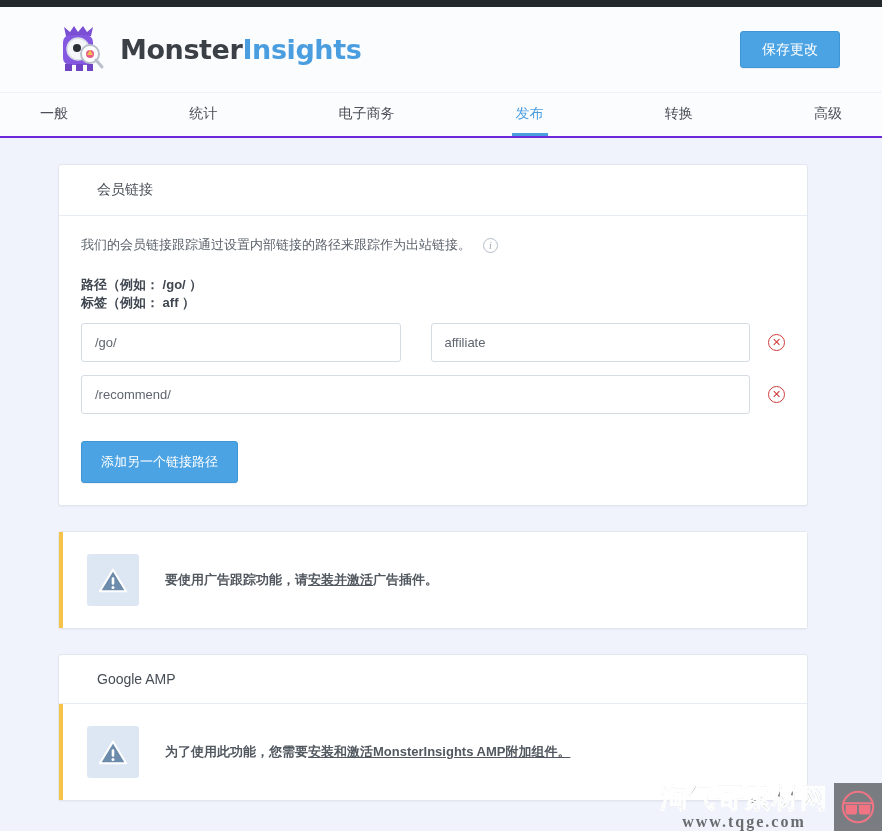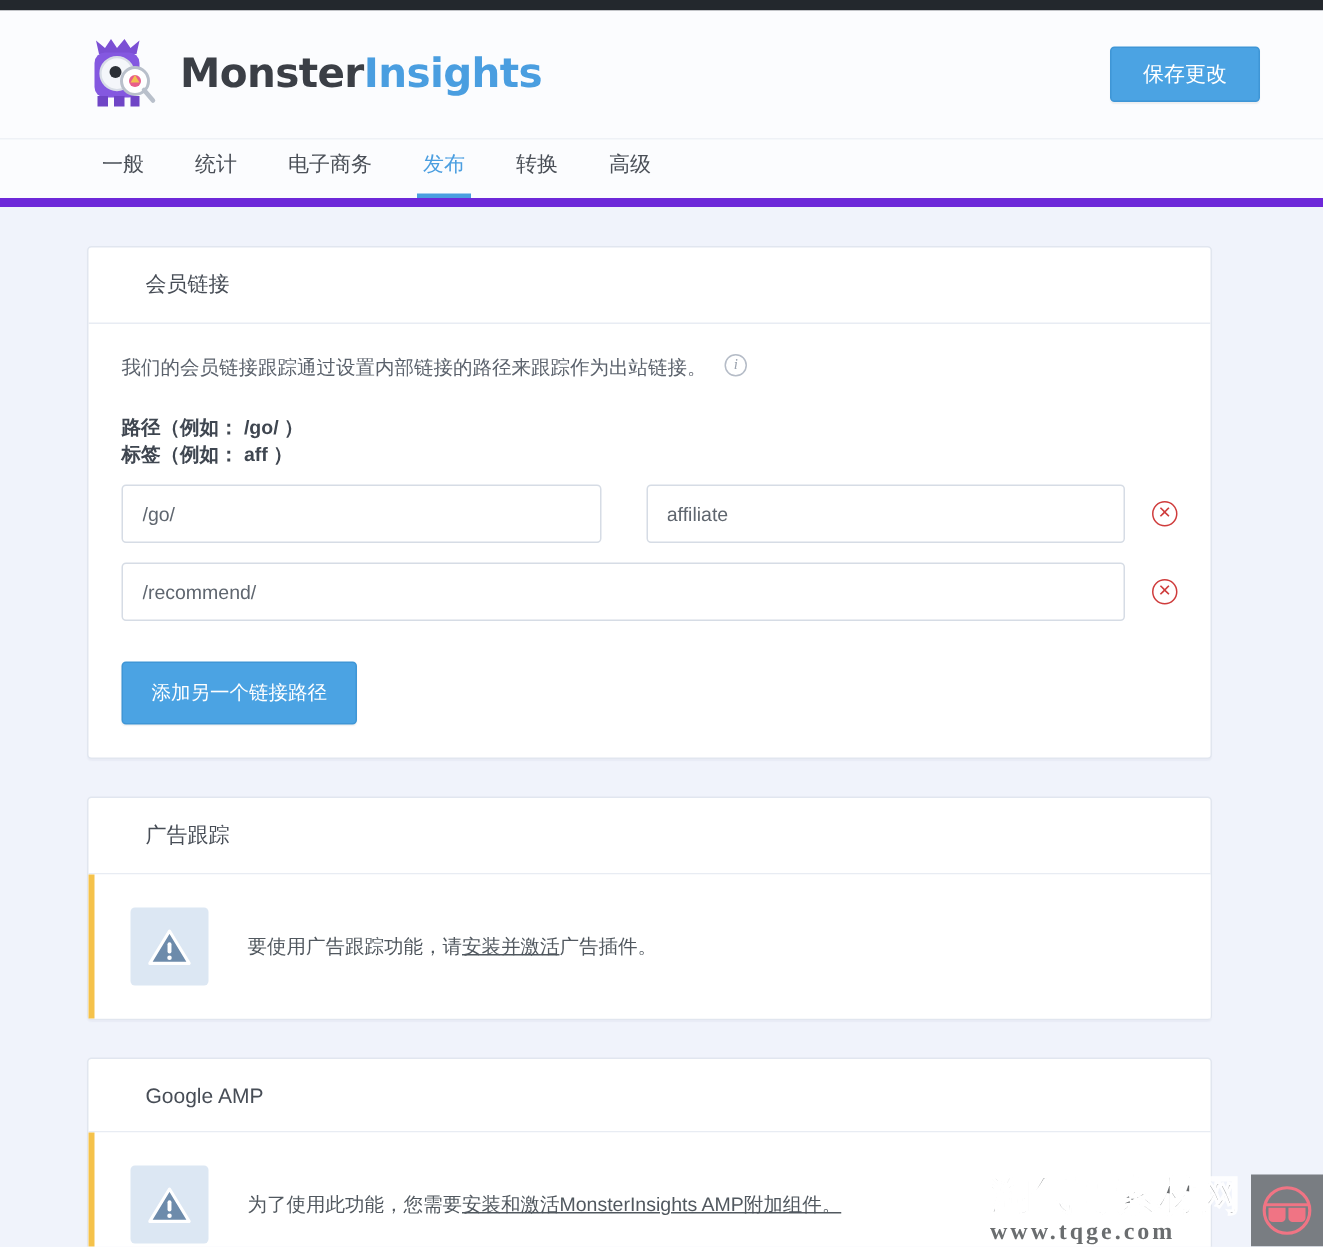--- a/index.html
+++ b/index.html
@@ -50,27 +50,28 @@
     padding: 9px 21px;
     font-size: 14px;
     cursor: pointer;
     box-shadow: 0 1px 1px rgba(0,0,0,.06);
     line-height: 1.2;
   }
 
   
   .tab-bar {
     background: #fbfcfe;
-    border-bottom: 6px solid #6d28d9;
+    border-bottom: 2px solid #6d28d9;
     border-top: 1px solid #eef1f6;
-    padding: 0 64px;
+    padding: 0 36px;
     display: flex;
     align-items: flex-end;
     gap: 26px;
     height: 46px;
+    justify-content: space-between;
   }
   .tab {
     padding: 0 4px 13px 4px;
     font-size: 14px;
     color: #4a4f57;
     cursor: pointer;
     border-bottom: 3px solid transparent;
     line-height: 1;
   }
   .tab.active {
@@ -92,20 +93,21 @@
   .card-head {
     padding: 16px 38px;
     border-bottom: 1px solid #e8ecf3;
     font-size: 14px;
     color: #474d56;
   }
   .card-body { padding: 20px 22px 22px 22px; }
 
   .desc-row {
     display: flex;
+    align-items: center;
     gap: 12px;
     margin-bottom: 22px;
   }
   .desc-text { font-size: 13px; color: #5b626c; }
   .info-icon {
     width: 15px; height: 15px;
     border: 1px solid #b5bcc7;
     border-radius: 50%;
     color: #9aa2ae;
     font-size: 10px;
@@ -186,34 +188,34 @@
   }
   .warn-icon {
     width: 52px; height: 52px;
     background: #dce7f3;
     border-radius: 3px;
     flex: 0 0 52px;
     display: flex;
     align-items: center;
     justify-content: center;
   }
-  .notice-text { font-size: 13px; color: #51585f; }
+  .notice-text { font-size: 13px; color: #51585f; font-weight: bold; }
   .notice-text a { color: #51585f; text-decoration: underline; }
 
   
   .watermark {
     position: absolute;
     right: 0px;
     bottom: 0px;
     display: flex;
     align-items: center;
     gap: 6px;
     opacity: .92;
   }
-  .wm-text { text-align: left; line-height: 1; }
+  .wm-text { text-align: center; line-height: 1; }
   .wm-cn {
     font-size: 27px;
     font-weight: bold;
     color: #5e6163;
     letter-spacing: 1px;
     font-family: "DejaVu Sans", sans-serif;
     -webkit-text-stroke: 1px #ffffff;
   }
   .wm-url {
     font-size: 16px;
@@ -290,21 +292,20 @@
       <div class="field-row">
         <input class="input wide" type="text" value="/recommend/" style="">
         <span class="remove-btn">✕</span>
       </div>
 
       <button class="add-btn">添加另一个链接路径</button>
     </div>
   </div>
 
   <div class="card">
-    <div class="card-head">广告跟踪</div>
     <div class="notice">
       <span class="warn-icon">
         <svg viewBox="0 0 32 32" width="30" height="30">
           <path d="M16 5 L30 28 L2 28 Z" fill="#6d8bab" stroke="#ffffff" stroke-width="2.2" stroke-linejoin="round"></path>
           <rect x="14.6" y="13" width="2.8" height="8" rx="1.4" fill="#ffffff"></rect>
           <circle cx="16" cy="24" r="1.6" fill="#ffffff"></circle>
         </svg>
       </span>
       <span class="notice-text"><span>要使用广告跟踪功能，请</span><a href="#">安装并激活</a><span>广告插件。</span></span>
     </div>

